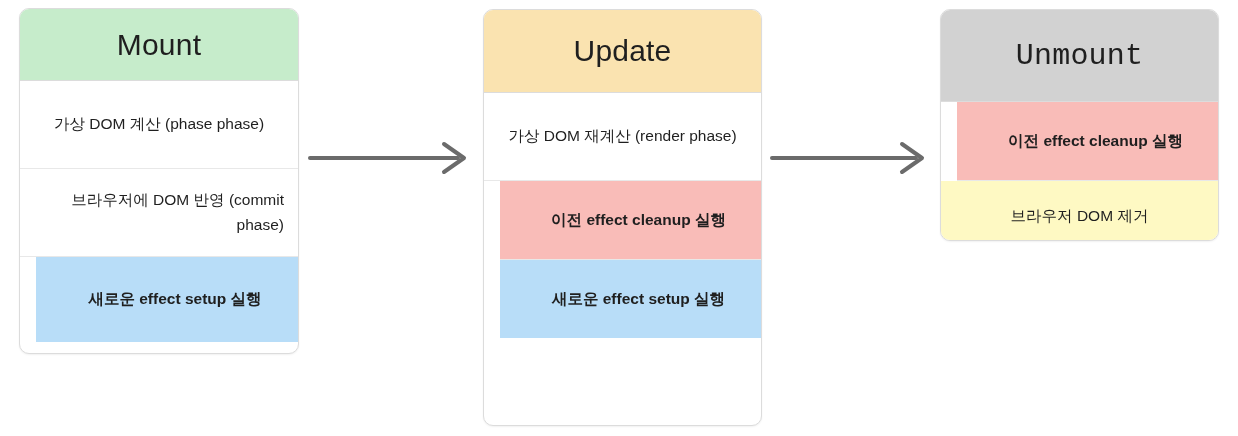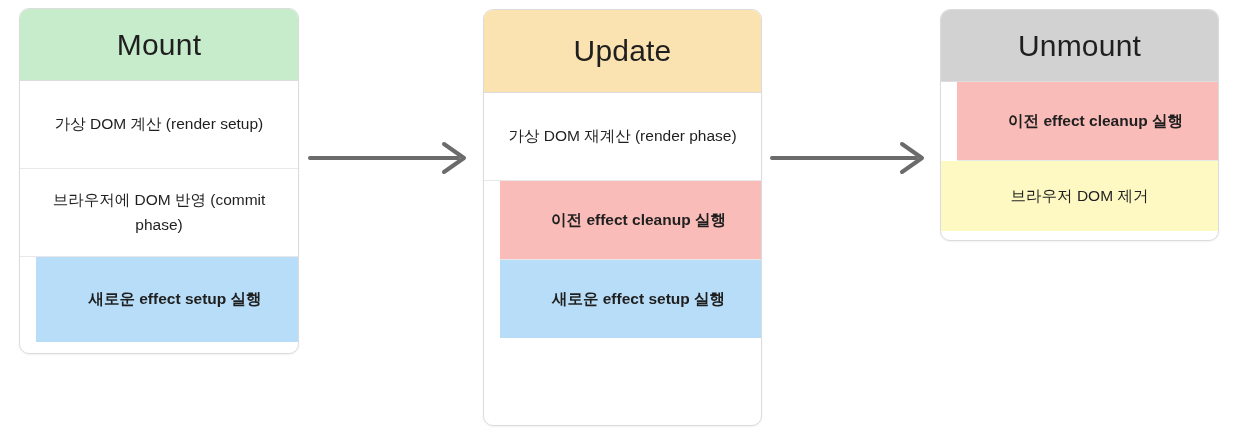--- a/index.html
+++ b/index.html
@@ -73,42 +73,42 @@
   
   #card-update { left: 483px; top: 9px;  width: 279px; height: 417px; }
   #card-update .card-header { height: 83px; }
   #card-update .r0 { height: 88px; }
   #card-update .r1 { height: 88px; }
   #card-update .r2 { height: 79px; }
   #card-update .r3 { height: 78px; }
 
   
   #card-unmount { left: 940px; top: 9px;  width: 279px; height: 232px; }
-  #card-unmount .card-header { height: 72px; }
+  #card-unmount .card-header { height: 92px; font-family: Liberation Mono, monospace; }
   #card-unmount .r0 { height: 79px; }
   #card-unmount .r1 { height: 70px; }
 
   
   .arrow {
     position: absolute;
     height: 40px;
   }
   #arrow-1 { left: 308px; top: 138px; width: 166px; }
   #arrow-2 { left: 770px; top: 138px; width: 162px; }
   .arrow svg { display: block; width: 100%; height: 100%; }
 </style>
 </head>
 <body>
 
 <div id="stage">
 
   <div class="card" id="card-mount">
     <div class="card-header" style="background: rgb(198, 236, 203);">Mount</div>
-    <div class="card-row plain r0" style="background: rgb(255, 255, 255);">가상 DOM 계산 (render setup)</div>
-    <div class="card-row plain r1" style="background: rgb(255, 255, 255);">브라우저에 DOM 반영 (commit phase)</div>
+    <div class="card-row plain r0" style="background: rgb(255, 255, 255);">가상 DOM 계산 (phase phase)</div>
+    <div class="card-row plain r1" style="background: rgb(255, 255, 255); text-align: right;">브라우저에 DOM 반영 (commit phase)</div>
     <div class="card-row accent r2" style="background: rgb(184, 221, 248);">새로운 effect setup 실행</div>
   </div>
 
   <div class="arrow" id="arrow-1">
     <svg viewBox="0 0 166 40" preserveAspectRatio="none">
       <line x1="2" y1="20" x2="150" y2="20" stroke="#6b6b6b" stroke-width="4" stroke-linecap="round"></line>
       <polyline points="136,6 156,20 136,34" fill="none" stroke="#6b6b6b" stroke-width="4" stroke-linecap="round" stroke-linejoin="round"></polyline>
     </svg>
   </div>
 

